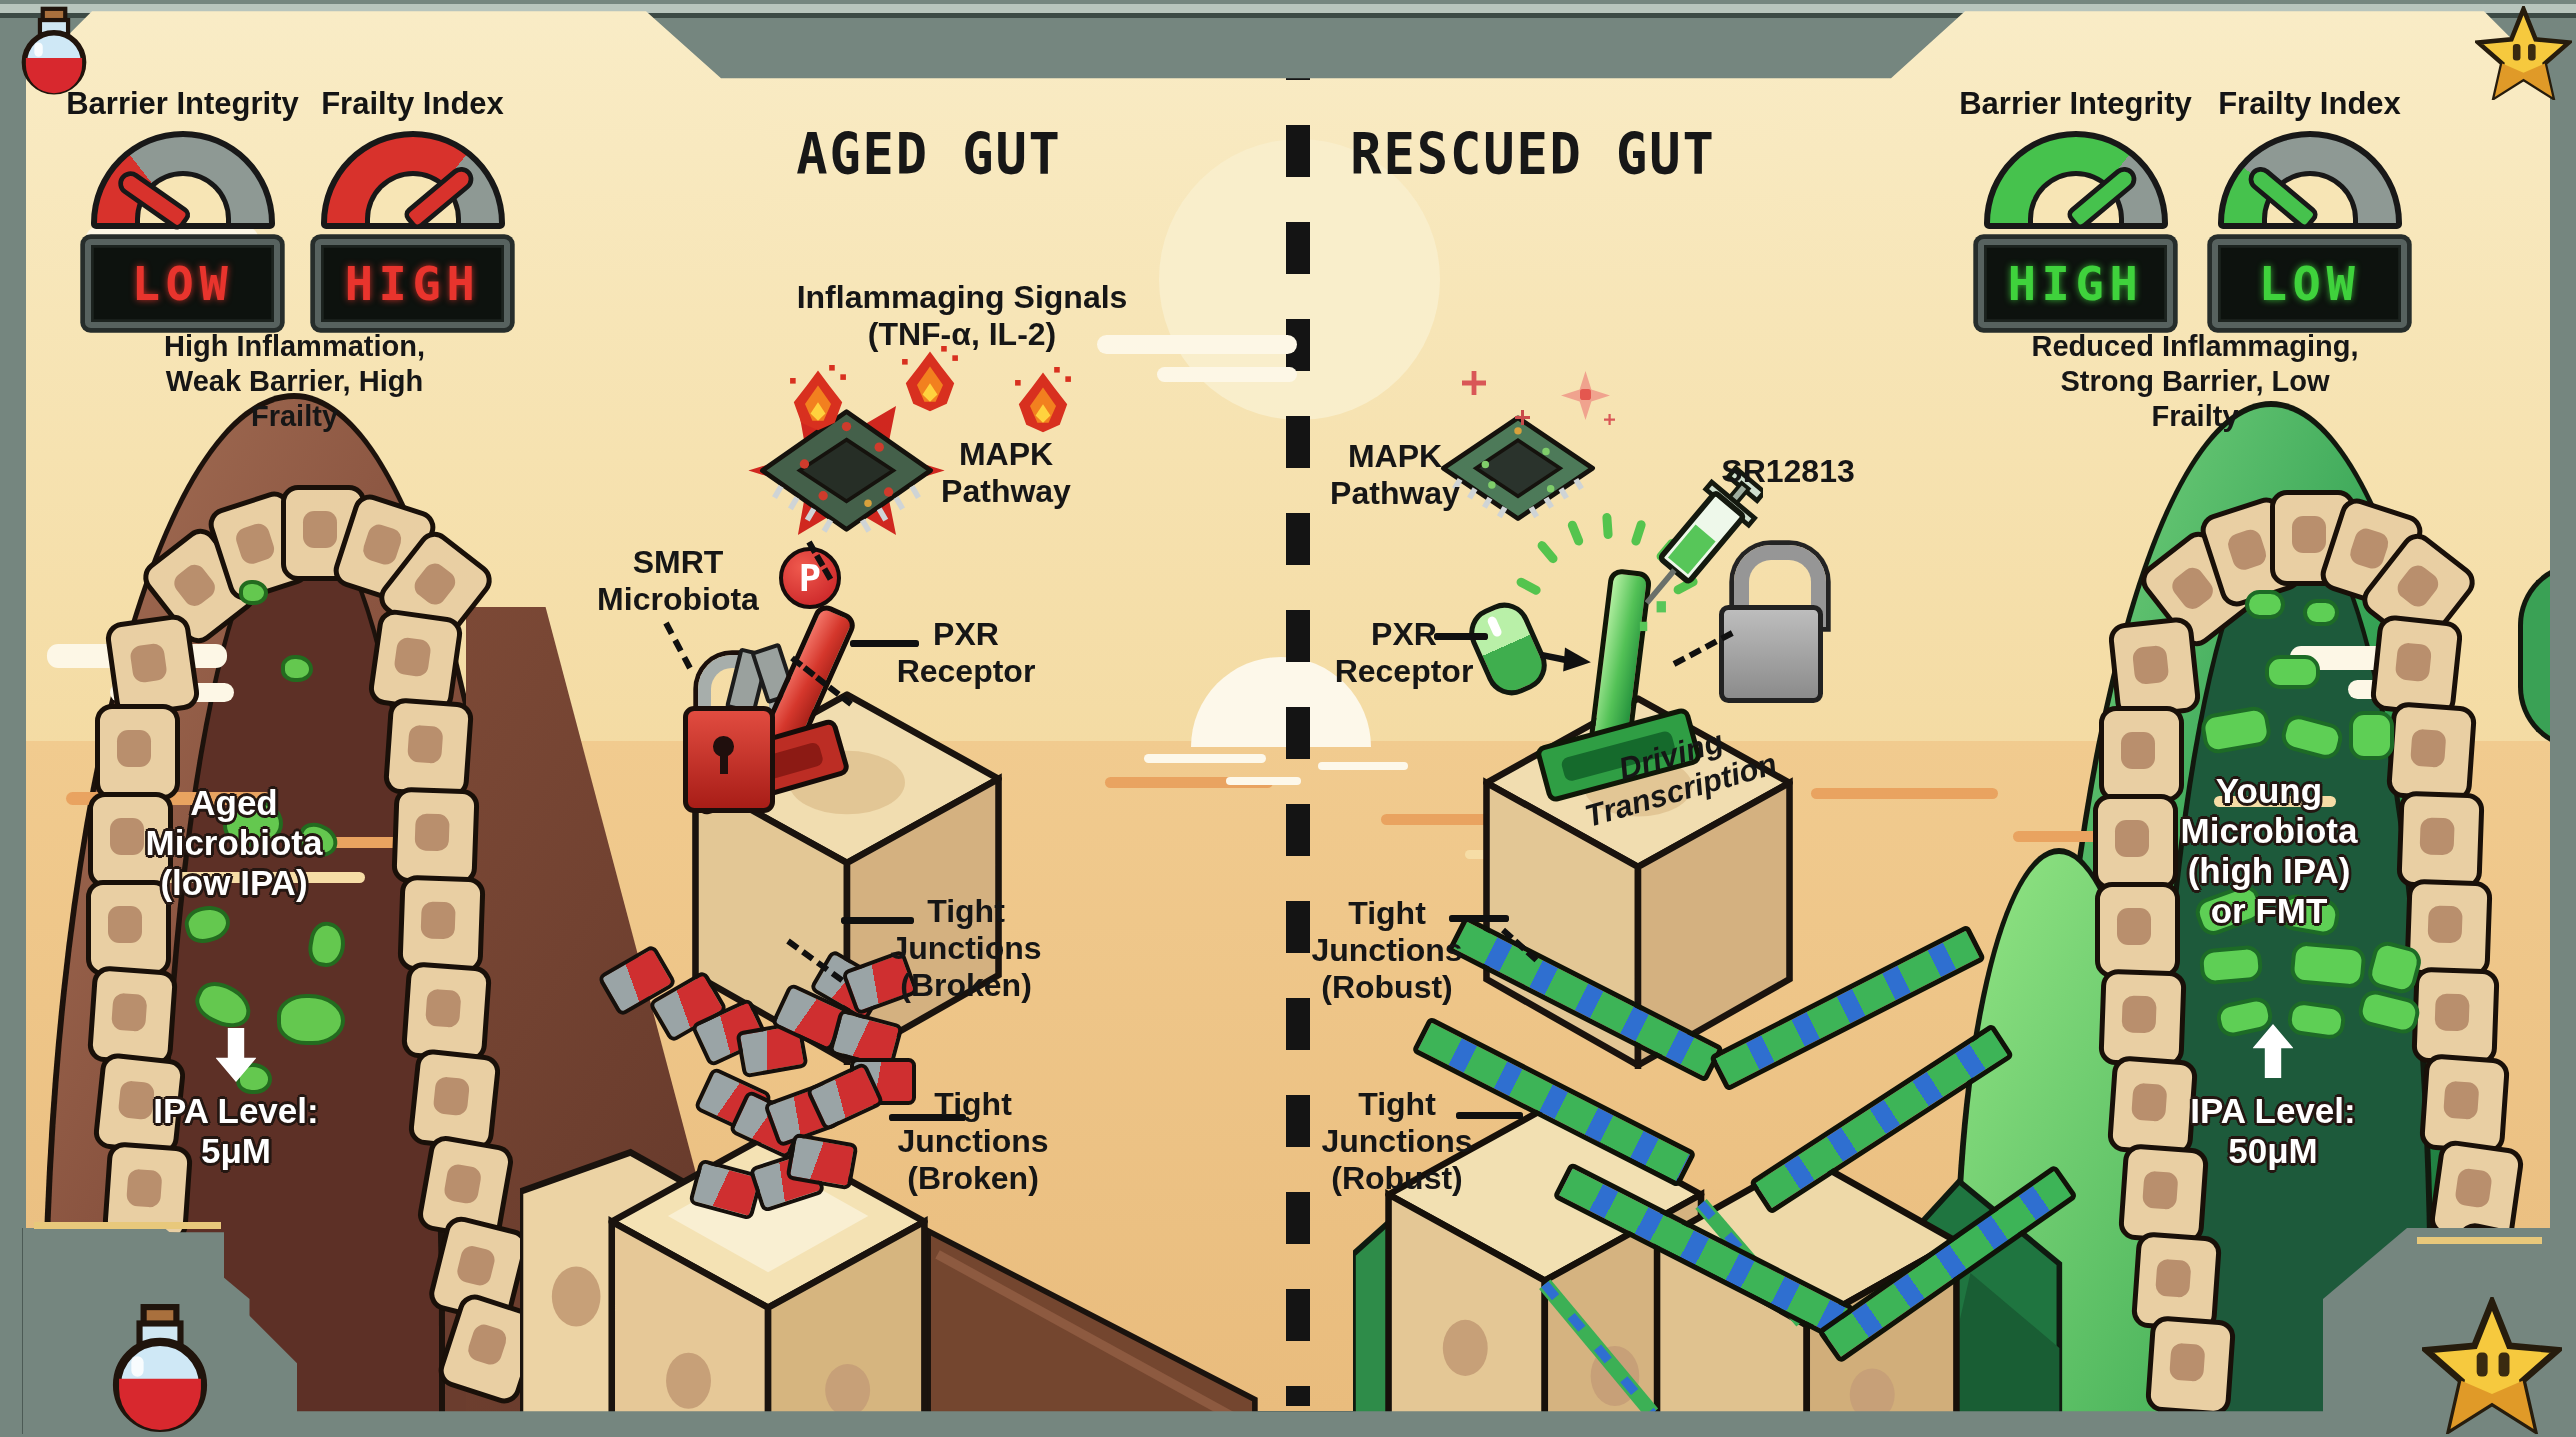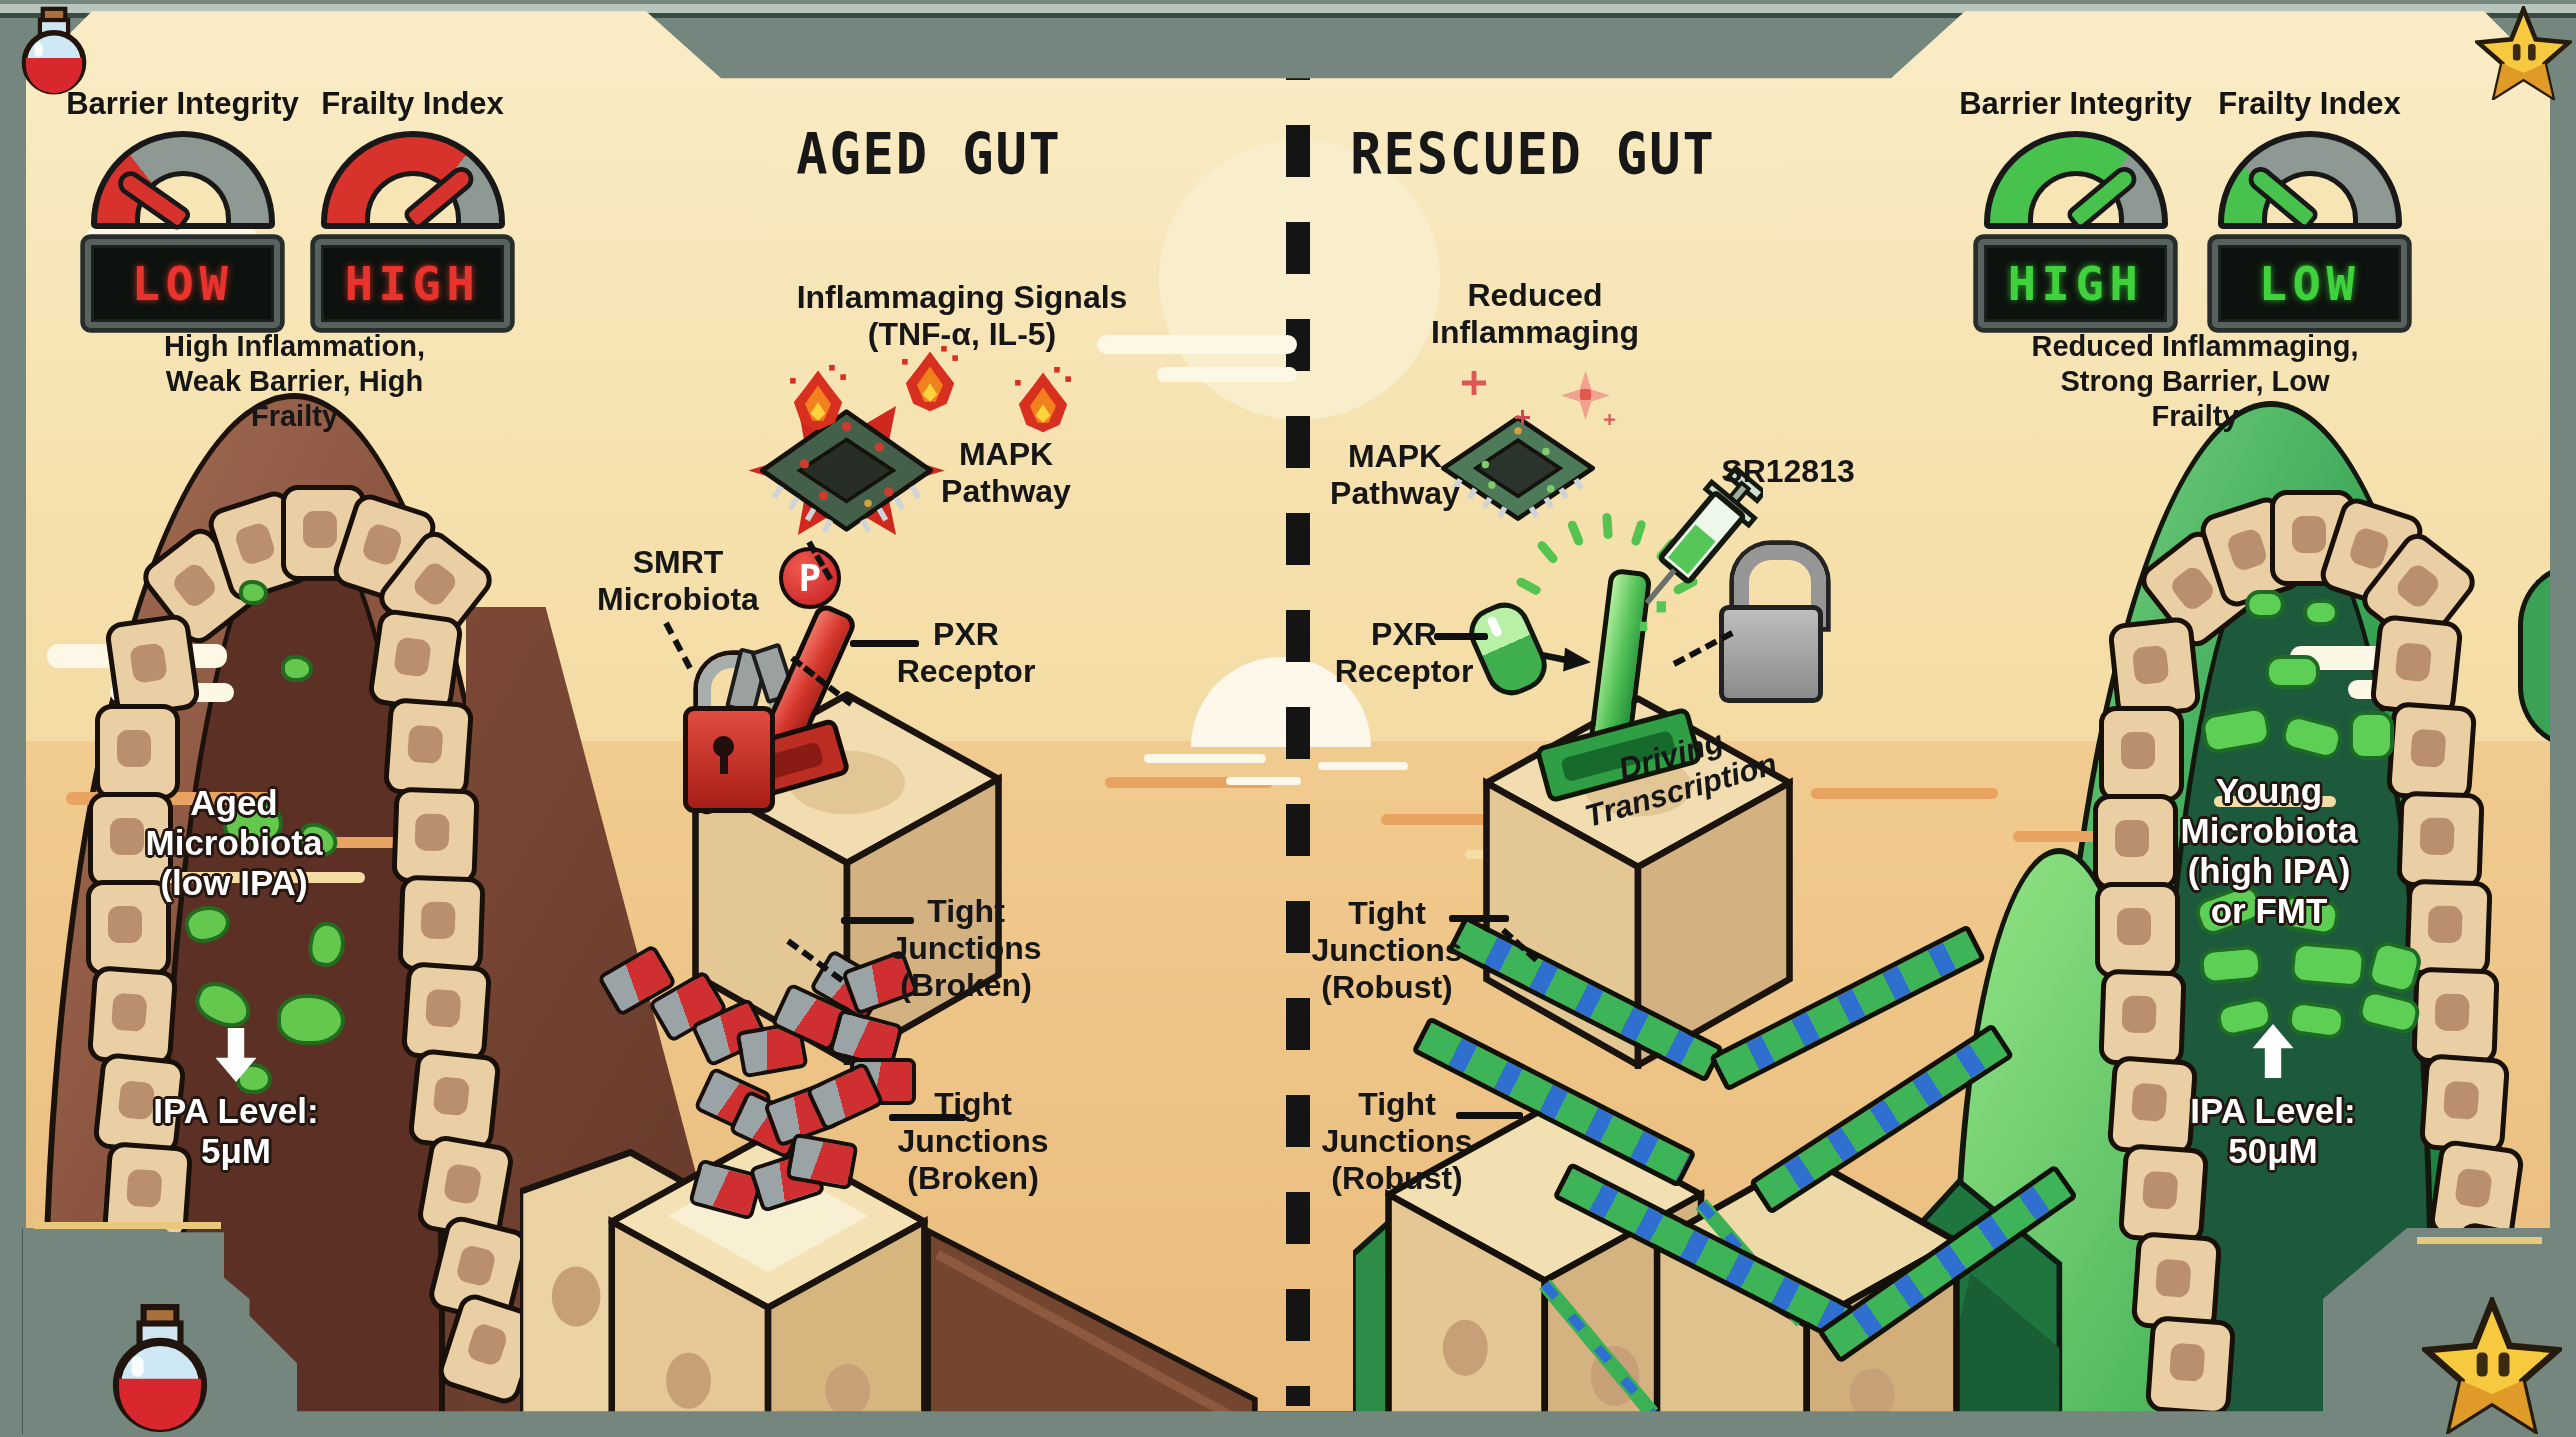--- a/index.html
+++ b/index.html
@@ -426,35 +426,33 @@
 Microbiota
 (high IPA)
 or FMT</div>
       <div class="arrowU" style="left:2273px;top:1024px"></div>
       <div class="wlbl" style="left:2273px;top:1091px">IPA Level:
 50μM</div>
 
       <div class="heading" style="left:929px;top:125px">AGED GUT</div>
       <div class="heading" style="left:1533px;top:125px">RESCUED GUT</div>
       <div class="lbl" style="left:962px;top:279px">Inflammaging Signals
-(TNF-α, IL-5)</div>
+(TNF-α, IL-2)</div>
       <div class="lbl" style="left:1006px;top:436px">MAPK
 Pathway</div>
       <div class="lbl" style="left:678px;top:544px">SMRT
 Microbiota</div>
       <div class="lbl" style="left:966px;top:616px">PXR
 Receptor</div>
       <div class="lbl" style="left:966px;top:893px">Tight
 Junctions
 (Broken)</div>
       <div class="lbl" style="left:973px;top:1086px">Tight
 Junctions
 (Broken)</div>
-      <div class="lbl" style="left:1535px;top:277px">Reduced
-Inflammaging</div>
       <div class="lbl" style="left:1395px;top:438px">MAPK
 Pathway</div>
       <div class="lbl" style="left:1788px;top:453px">SR12813</div>
       <div class="lbl" style="left:1404px;top:616px">PXR
 Receptor</div>
       <div class="lbl" style="left:1676px;top:773px;transform:translate(-50%,-50%) rotate(-16deg);font-style:italic;font-size:31px">Driving
 Transcription</div>
       <div class="lbl" style="left:1387px;top:895px">Tight
 Junctions
 (Robust)</div>

